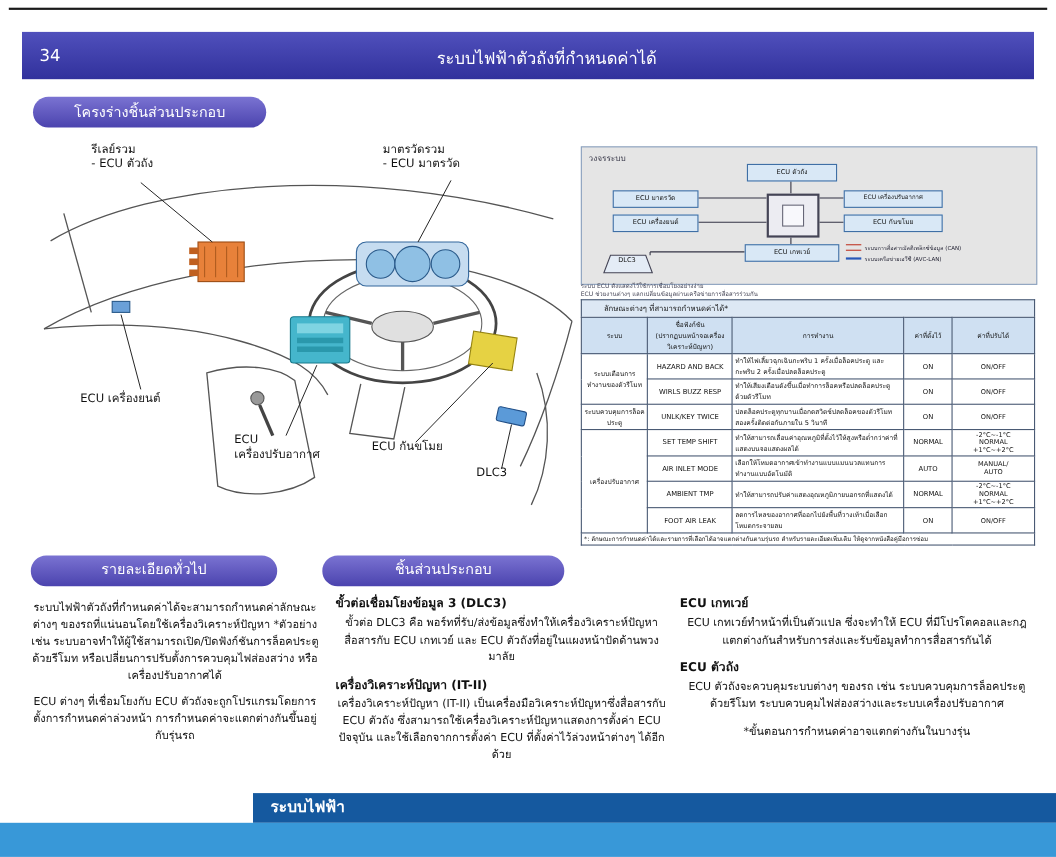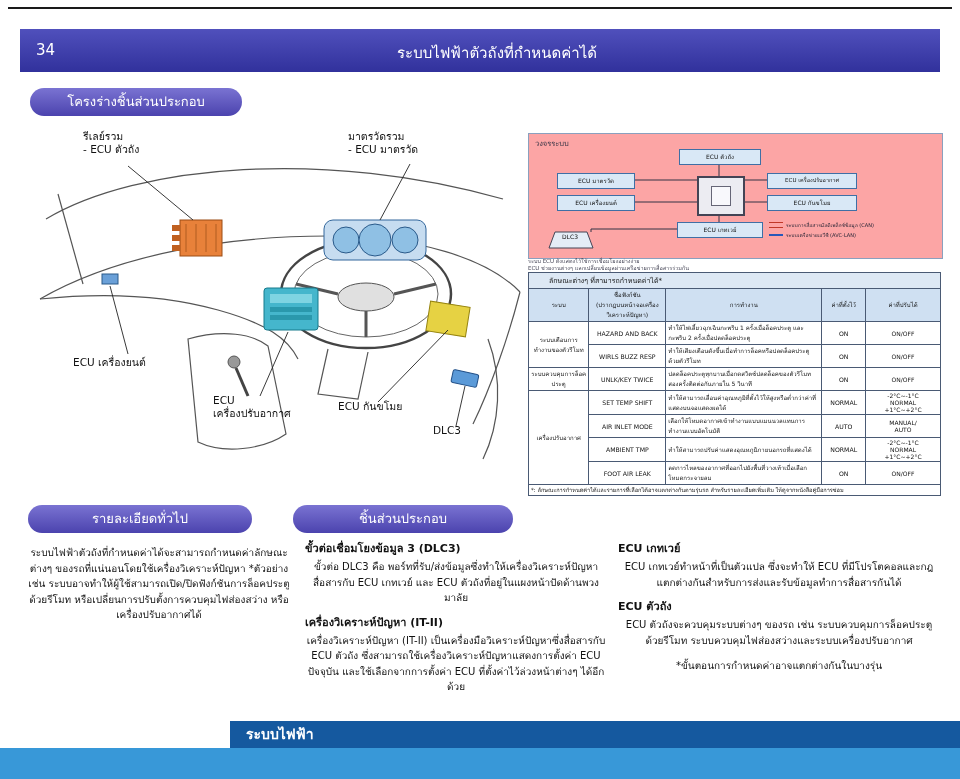--- a/index.html
+++ b/index.html
@@ -15,21 +15,21 @@
   .pill-layout{left:30px;top:88px;width:212px;font-family:Liberation Serif, serif;}
   .pill-general{left:28px;top:505px;width:224px;}
   .pill-components{left:293px;top:505px;width:220px;}
   .pre{white-space:pre-line;}
   
   .car-area{position:absolute;left:28px;top:124px;width:500px;height:350px;}
   .car-area svg{position:absolute;left:0;top:0;}
   .car-label{position:absolute;font-size:10.5px;line-height:1.25;color:#111;}
   
   .diagram-box{position:absolute;left:528px;top:133px;width:413px;height:124px;
-        background:#fca5a5;border:1px solid #8aa0be;}
+        background:#e5e5e5;border:1px solid #8aa0be;}
   .diagram-title{position:absolute;left:6px;top:3px;font-size:7.5px;color:#334;}
   .diagram-box svg{position:absolute;left:0;top:0;}
   .ecu-box{position:absolute;background:#d9e8f6;border:1px solid #3f6fa5;font-size:6px;
         display:flex;align-items:center;justify-content:center;text-align:center;line-height:1;}
   .chip{position:absolute;left:168px;top:42px;width:44px;height:36px;background:#ececf2;
         border:2px solid #445;display:flex;align-items:center;justify-content:center;}
   .chip-inner{width:18px;height:18px;border:1px solid #667;background:#f8f8fc;}
   .legend-row{position:absolute;display:flex;align-items:center;gap:3px;}
   .legend-text{font-size:5px;color:#223;}
   .ln{display:inline-block;width:14px;}
@@ -263,20 +263,21 @@
         </tr>
       </tbody>
     </table>
   </div>
 
   <div class="pill pill-general">รายละเอียดทั่วไป</div>
   <div class="pill pill-components">ชิ้นส่วนประกอบ</div>
 
   <div class="col col-left">
     <p>ระบบไฟฟ้าตัวถังที่กำหนดค่าได้จะสามารถกำหนดค่าลักษณะต่างๆ ของรถที่แน่นอนโดยใช้เครื่องวิเคราะห์ปัญหา *ตัวอย่างเช่น ระบบอาจทำให้ผู้ใช้สามารถเปิด/ปิดฟังก์ชันการล็อคประตูด้วยรีโมท หรือเปลี่ยนการปรับตั้งการควบคุมไฟส่องสว่าง หรือเครื่องปรับอากาศได้</p>
+    <p>ECU ต่างๆ ที่เชื่อมโยงกับ ECU ตัวถังจะถูกโปรแกรมโดยการตั้งการกำหนดค่าล่วงหน้า การกำหนดค่าจะแตกต่างกันขึ้นอยู่กับรุ่นรถ</p>
   </div>
 
   <div class="col col-mid">
     <h4>ขั้วต่อเชื่อมโยงข้อมูล 3 (DLC3)</h4>
     <p>ขั้วต่อ DLC3 คือ พอร์ทที่รับ/ส่งข้อมูลซึ่งทำให้เครื่องวิเคราะห์ปัญหาสื่อสารกับ ECU เกทเวย์ และ ECU ตัวถังที่อยู่ในแผงหน้าปัดด้านพวงมาลัย</p>
     <h4>เครื่องวิเคราะห์ปัญหา (IT-II)</h4>
     <p>เครื่องวิเคราะห์ปัญหา (IT-II) เป็นเครื่องมือวิเคราะห์ปัญหาซึ่งสื่อสารกับ ECU ตัวถัง ซึ่งสามารถใช้เครื่องวิเคราะห์ปัญหาแสดงการตั้งค่า ECU ปัจจุบัน และใช้เลือกจากการตั้งค่า ECU ที่ตั้งค่าไว้ล่วงหน้าต่างๆ ได้อีกด้วย</p>
   </div>
 
   <div class="col col-right">

